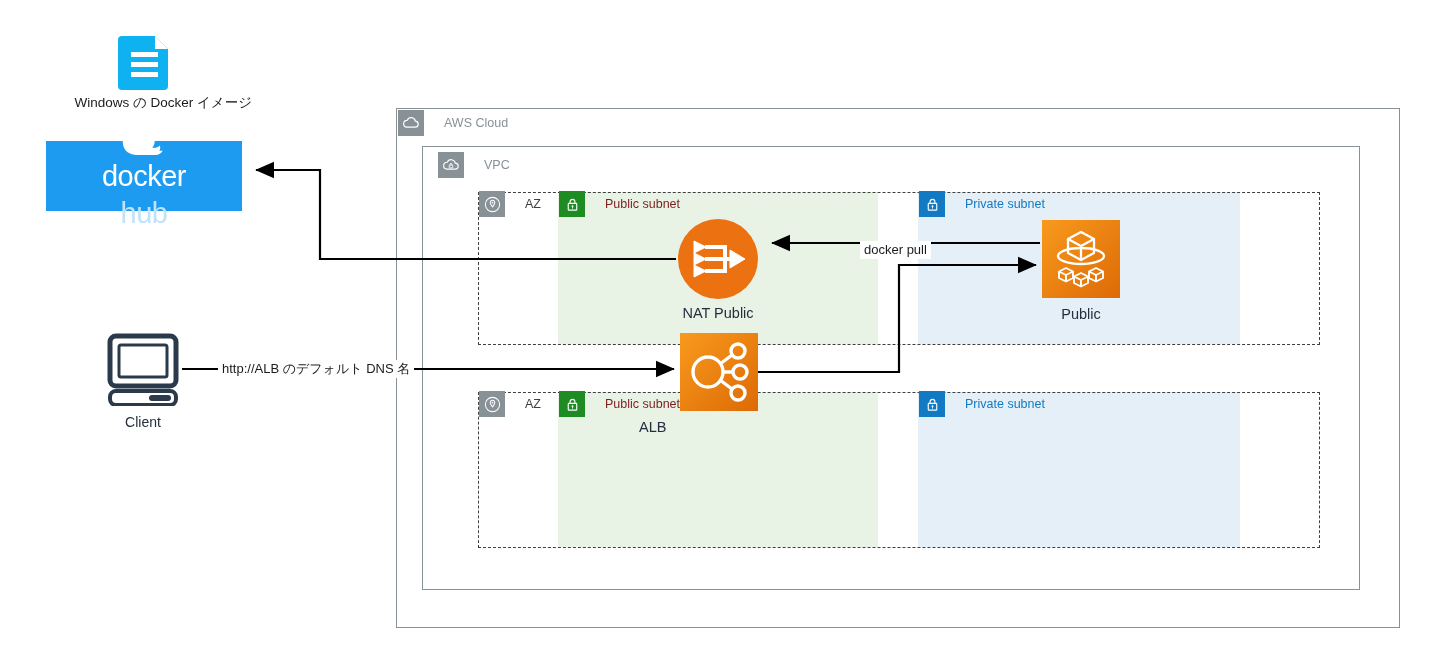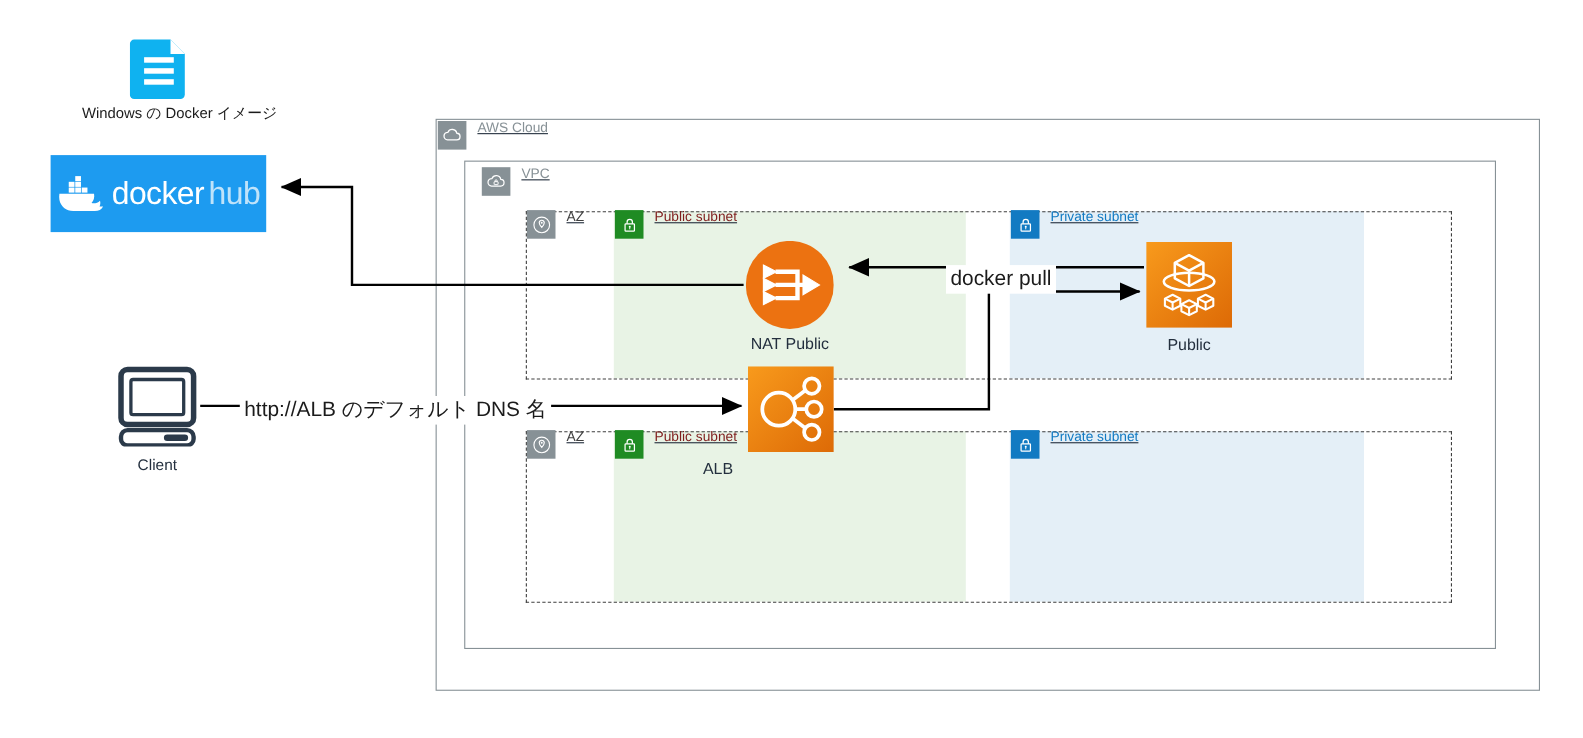--- a/index.html
+++ b/index.html
@@ -59,23 +59,22 @@
   .private-fill { background: #e4eff7; }
 
   .sub-pub-1  { left: 558px; top: 192px; width: 320px; height: 152px; }
   .sub-priv-1 { left: 918px; top: 192px; width: 322px; height: 152px; }
   .sub-pub-2  { left: 558px; top: 392px; width: 320px; height: 155px; }
   .sub-priv-2 { left: 918px; top: 392px; width: 322px; height: 155px; }
 
   
   .grp-header {
     display: flex;
-    align-items: flex-start;
-    gap: 10px;
-    text-decoration: underline;
+    align-items: center;
+    gap: 20px;
   }
   .grp-icon {
     width: 26px; height: 26px;
     display: flex; align-items: center; justify-content: center;
     flex: 0 0 auto;
   }
   .grp-icon.gray { background: #879196; }
   .grp-icon.green { background: #1f8b23; }
   .grp-icon.blue  { background: #127ac2; }
   .grp-label {
@@ -108,20 +107,21 @@
 
   
   .dockerhub-box {
     left: 46px; top: 141px;
     width: 196px; height: 70px;
     background: #1d9bf0;
     display: flex;
     align-items: center;
     justify-content: center;
     gap: 4px;
+    flex-direction: column;
   }
 
   
   .client-icon { left: 104px; top: 328px; width: 78px; height: 78px; }
   .client-label {
     left: 84px; top: 414px; width: 118px;
     text-align: center;
     font-size: 14px;
     color: #232f3e;
   }
@@ -150,21 +150,21 @@
   .alb-label {
     left: 639px; top: 419px; width: 160px;
     text-align: left;
     font-size: 14.5px;
     color: #232f3e;
   }
 
   
   .edge-label {
     background: #ffffff;
-    font-size: 19px;
+    font-size: 13px;
     color: #1b1b1b;
     white-space: nowrap;
     padding: 1px 4px;
     line-height: 1.25;
   }
   .lbl-dns { left: 218px; top: 360px; }
   .lbl-pull { left: 860px; top: 241px; }
 
   
   .wires { left: 0; top: 0; width: 1439px; height: 671px; pointer-events: none; }

